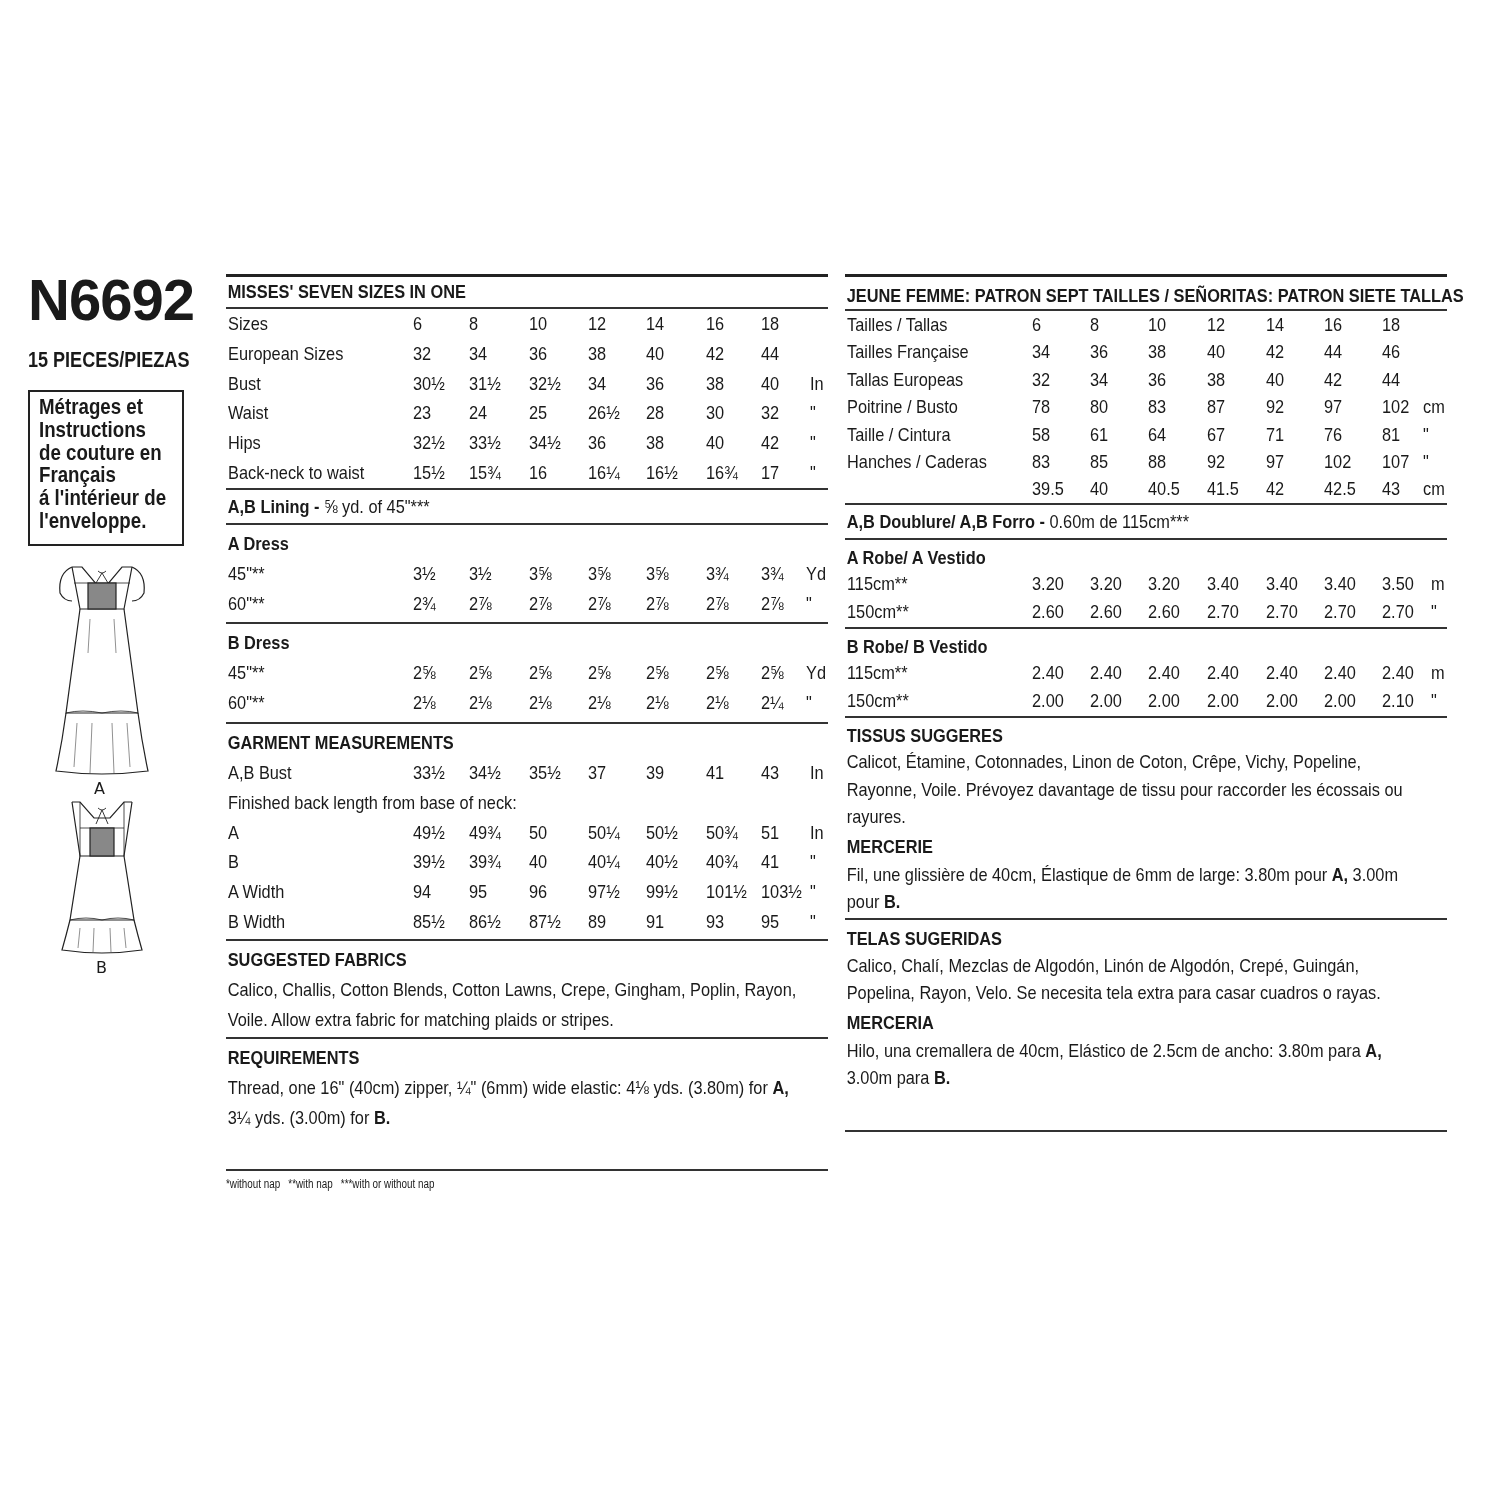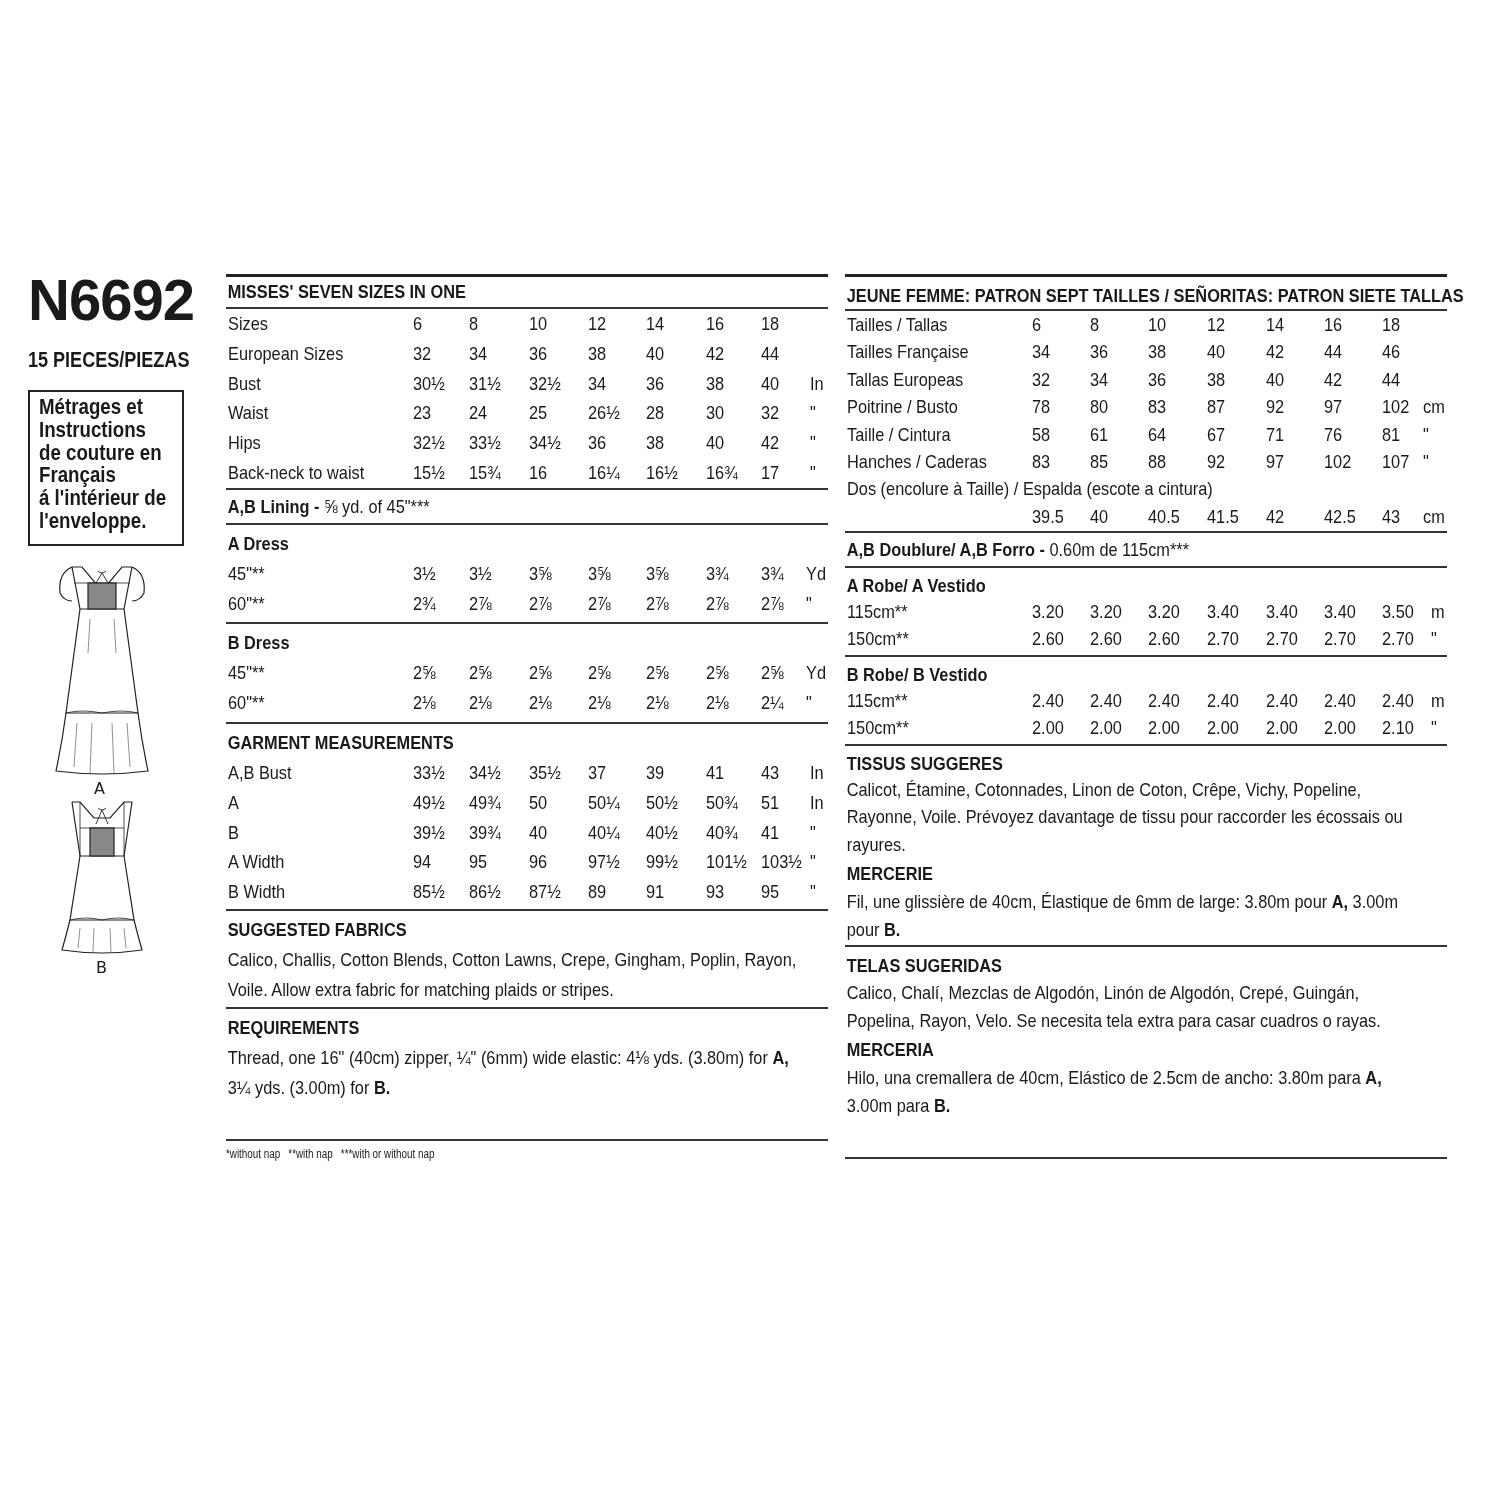--- a/index.html
+++ b/index.html
@@ -211,20 +211,23 @@
         <span class="c" style="left: 187px;">33½</span>
         <span class="c" style="left: 243px;">34½</span>
         <span class="c" style="left: 303px;">35½</span>
         <span class="c" style="left: 362px;">37</span>
         <span class="c" style="left: 420px;">39</span>
         <span class="c" style="left: 480px;">41</span>
         <span class="c" style="left: 535px;">43</span>
         <span class="u" style="left: 584px;">In</span>
       </div>
     </div>
+  <div class="row">
+      <span class="lbl">Finished back length from base of neck:</span>
+    </div>
   <div id="en-g">
       <div class="row">
         <span class="lbl">A</span>
         <span class="c" style="left: 187px;">49½</span>
         <span class="c" style="left: 243px;">49¾</span>
         <span class="c" style="left: 303px;">50</span>
         <span class="c" style="left: 362px;">50¼</span>
         <span class="c" style="left: 420px;">50½</span>
         <span class="c" style="left: 480px;">50¾</span>
         <span class="c" style="left: 535px;">51</span>
@@ -341,23 +344,20 @@
         <span class="lbl">Hanches / Caderas</span>
         <span class="c" style="left: 187px;">83</span>
         <span class="c" style="left: 245px;">85</span>
         <span class="c" style="left: 303px;">88</span>
         <span class="c" style="left: 362px;">92</span>
         <span class="c" style="left: 421px;">97</span>
         <span class="c" style="left: 479px;">102</span>
         <span class="c" style="left: 537px;">107</span>
         <span class="u" style="left: 578px;">"</span>
       </div>
-    </div>
-  <div class="row" style="height:27.5px; line-height:27.5px;">
-      <span class="lbl">Dos (encolure à Taille) / Espalda (escote a cintura)</span>
     </div>
   <div id="fr-back">
       <div class="row" style="height: 28px; line-height: 28px;">
         <span class="lbl"></span>
         <span class="c" style="left: 187px;">39.5</span>
         <span class="c" style="left: 245px;">40</span>
         <span class="c" style="left: 303px;">40.5</span>
         <span class="c" style="left: 362px;">41.5</span>
         <span class="c" style="left: 421px;">42</span>
         <span class="c" style="left: 479px;">42.5</span>

